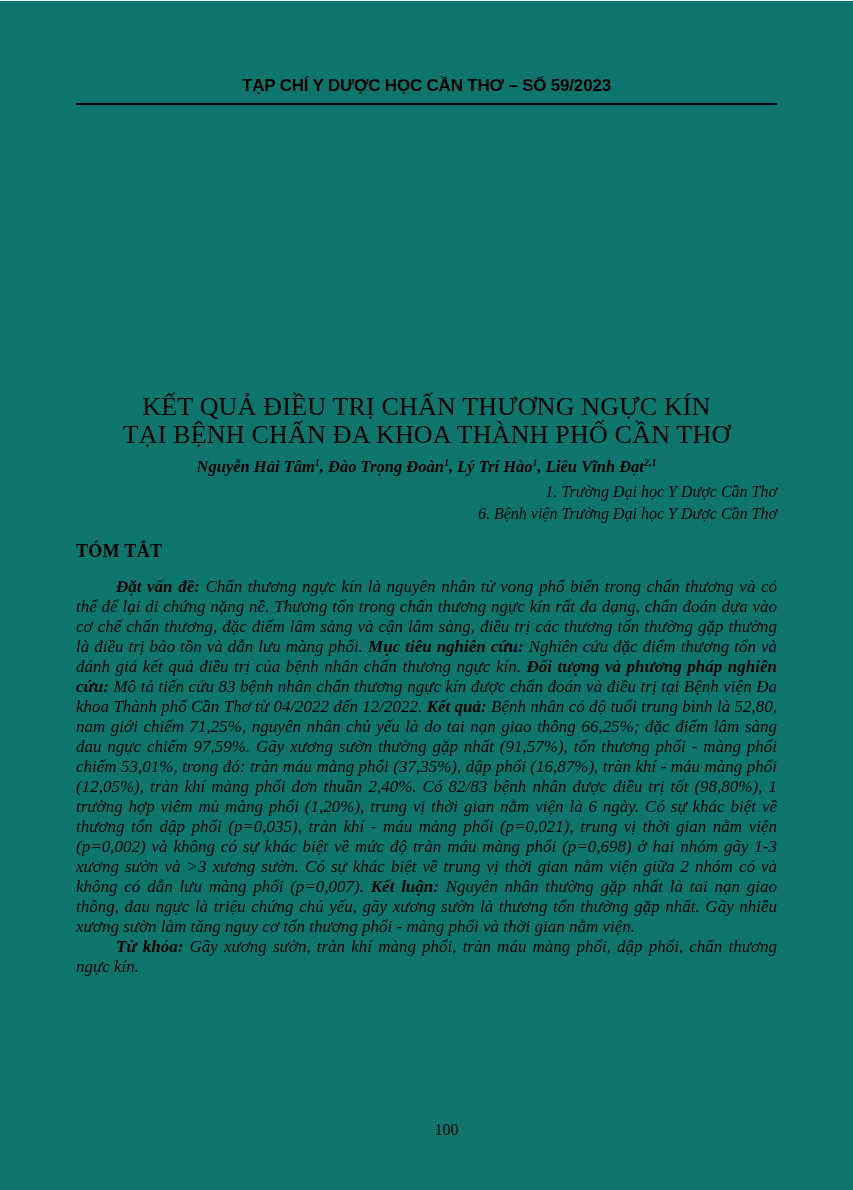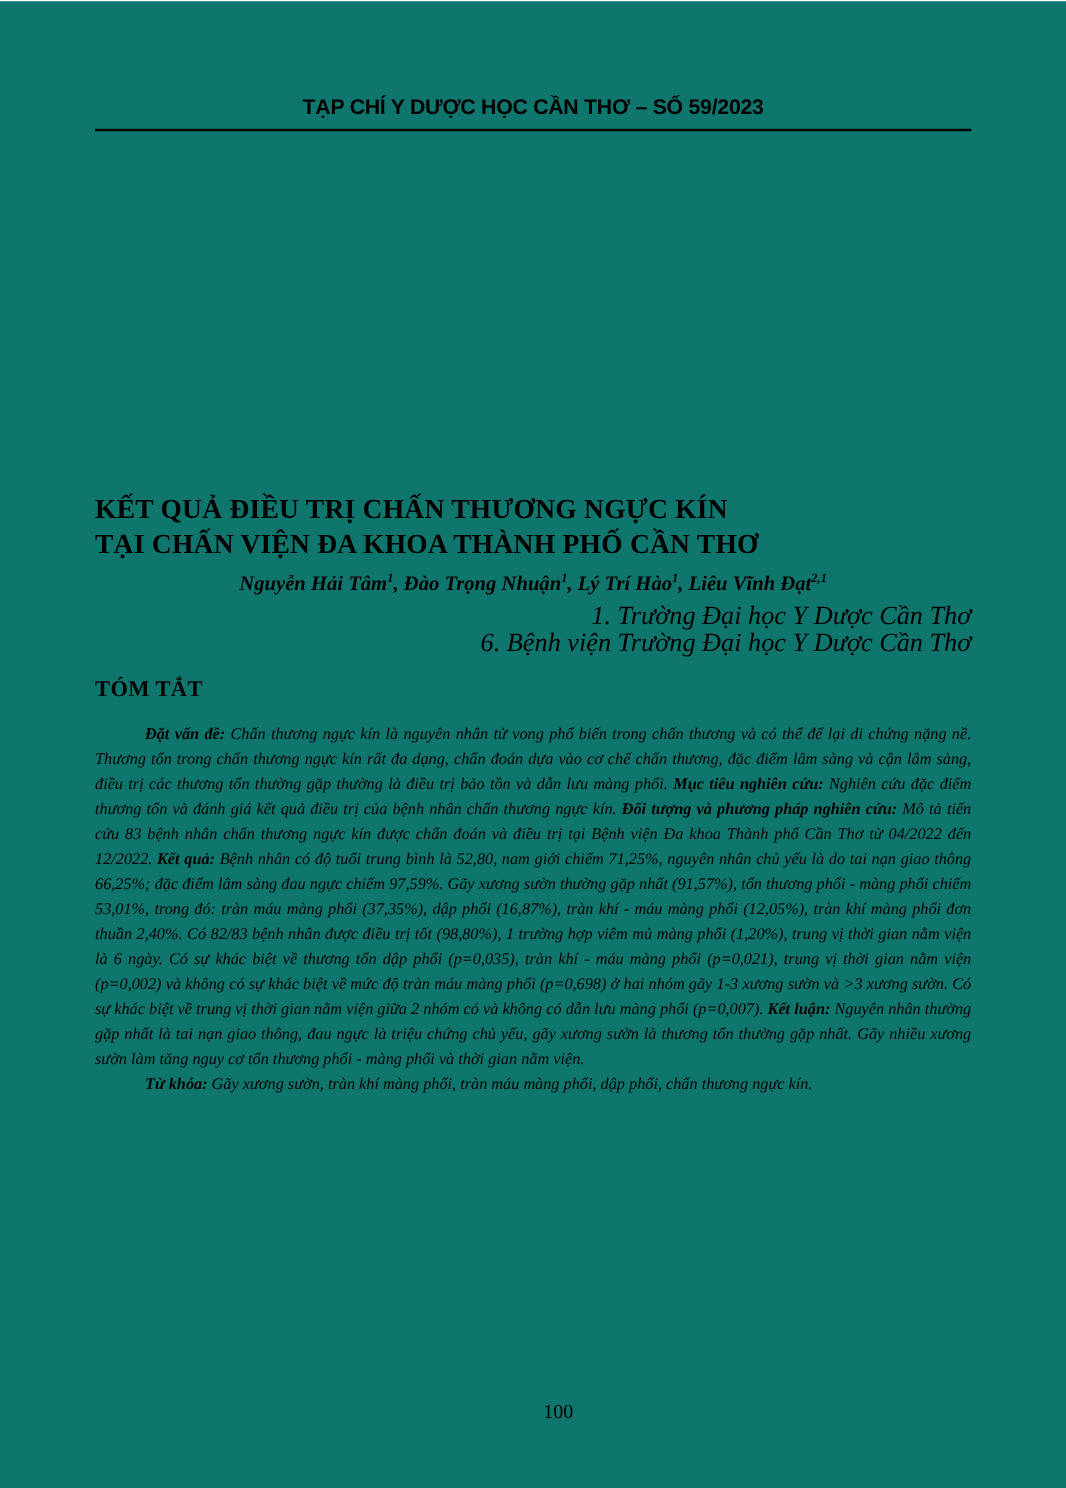--- a/index.html
+++ b/index.html
@@ -28,23 +28,23 @@
   }
   .header-rule {
     border: 0;
     border-top: 2.5px solid #000000;
     margin: 6px 0 0 0;
   }
 
   
   .title {
     margin: 288px 0 0 0;
-    text-align: left;
-    font-size: 22px;
-    font-weight: 700;
+    text-align: center;
+    font-size: 26px;
+    font-weight: 400;
     line-height: 28px;
     letter-spacing: 0.2px;
   }
   .title-line { display: block; }
 
   
   .authors {
     margin-top: 5px;
     text-align: center;
     font-size: 16.5px;
@@ -55,37 +55,37 @@
   .authors sup {
     font-size: 10px;
     line-height: 0;
     font-weight: 700;
   }
 
   
   .affiliations {
     text-align: right;
     font-style: italic;
-    font-size: 21px;
+    font-size: 16px;
     line-height: 22px;
     margin-top: 2px;
   }
   .affiliations div { display: block; }
 
   
   .abstract-heading {
     margin-top: 16px;
     font-size: 18px;
     font-weight: 700;
     letter-spacing: 0.3px;
   }
   .abstract-body {
     margin-top: 10px;
     font-style: italic;
-    font-size: 13px;
+    font-size: 17px;
     line-height: 20px;
     text-align: justify;
   }
   .abstract-body p {
     margin: 0;
     text-indent: 40px;
   }
   .abstract-body b { font-weight: 700; }
 
   
@@ -108,25 +108,25 @@
 
     <header>
       <div class="journal-header">TẠP CHÍ Y DƯỢC HỌC CẦN THƠ – SỐ 59/2023</div>
       <hr class="header-rule">
     </header>
 
     <main>
 
       <h1 class="title">
         <span class="title-line">KẾT QUẢ ĐIỀU TRỊ CHẤN THƯƠNG NGỰC KÍN</span>
-        <span class="title-line">TẠI CHẤN VIỆN ĐA KHOA THÀNH PHỐ CẦN THƠ</span>
+        <span class="title-line">TẠI BỆNH CHẤN ĐA KHOA THÀNH PHỐ CẦN THƠ</span>
       </h1>
 
       <div class="authors">
-        <div><span><span>Nguyễn Hải Tâm</span><sup>1</sup><span>, </span></span><span><span>Đào Trọng Nhuận</span><sup>1</sup><span>, </span></span><span><span>Lý Trí Hào</span><sup>1</sup><span>, </span></span><span><span>Liêu Vĩnh Đạt</span><sup>2,1</sup><span></span></span>
+        <div><span><span>Nguyễn Hải Tâm</span><sup>1</sup><span>, </span></span><span><span>Đào Trọng Đoàn</span><sup>1</sup><span>, </span></span><span><span>Lý Trí Hào</span><sup>1</sup><span>, </span></span><span><span>Liêu Vĩnh Đạt</span><sup>2,1</sup><span></span></span>
         </div>
       </div>
 
       <div class="affiliations">
         <div>1. Trường Đại học Y Dược Cần Thơ</div>
         <div>6. Bệnh viện Trường Đại học Y Dược Cần Thơ</div>
       </div>
 
       <h2 class="abstract-heading">TÓM TẮT</h2>
 

